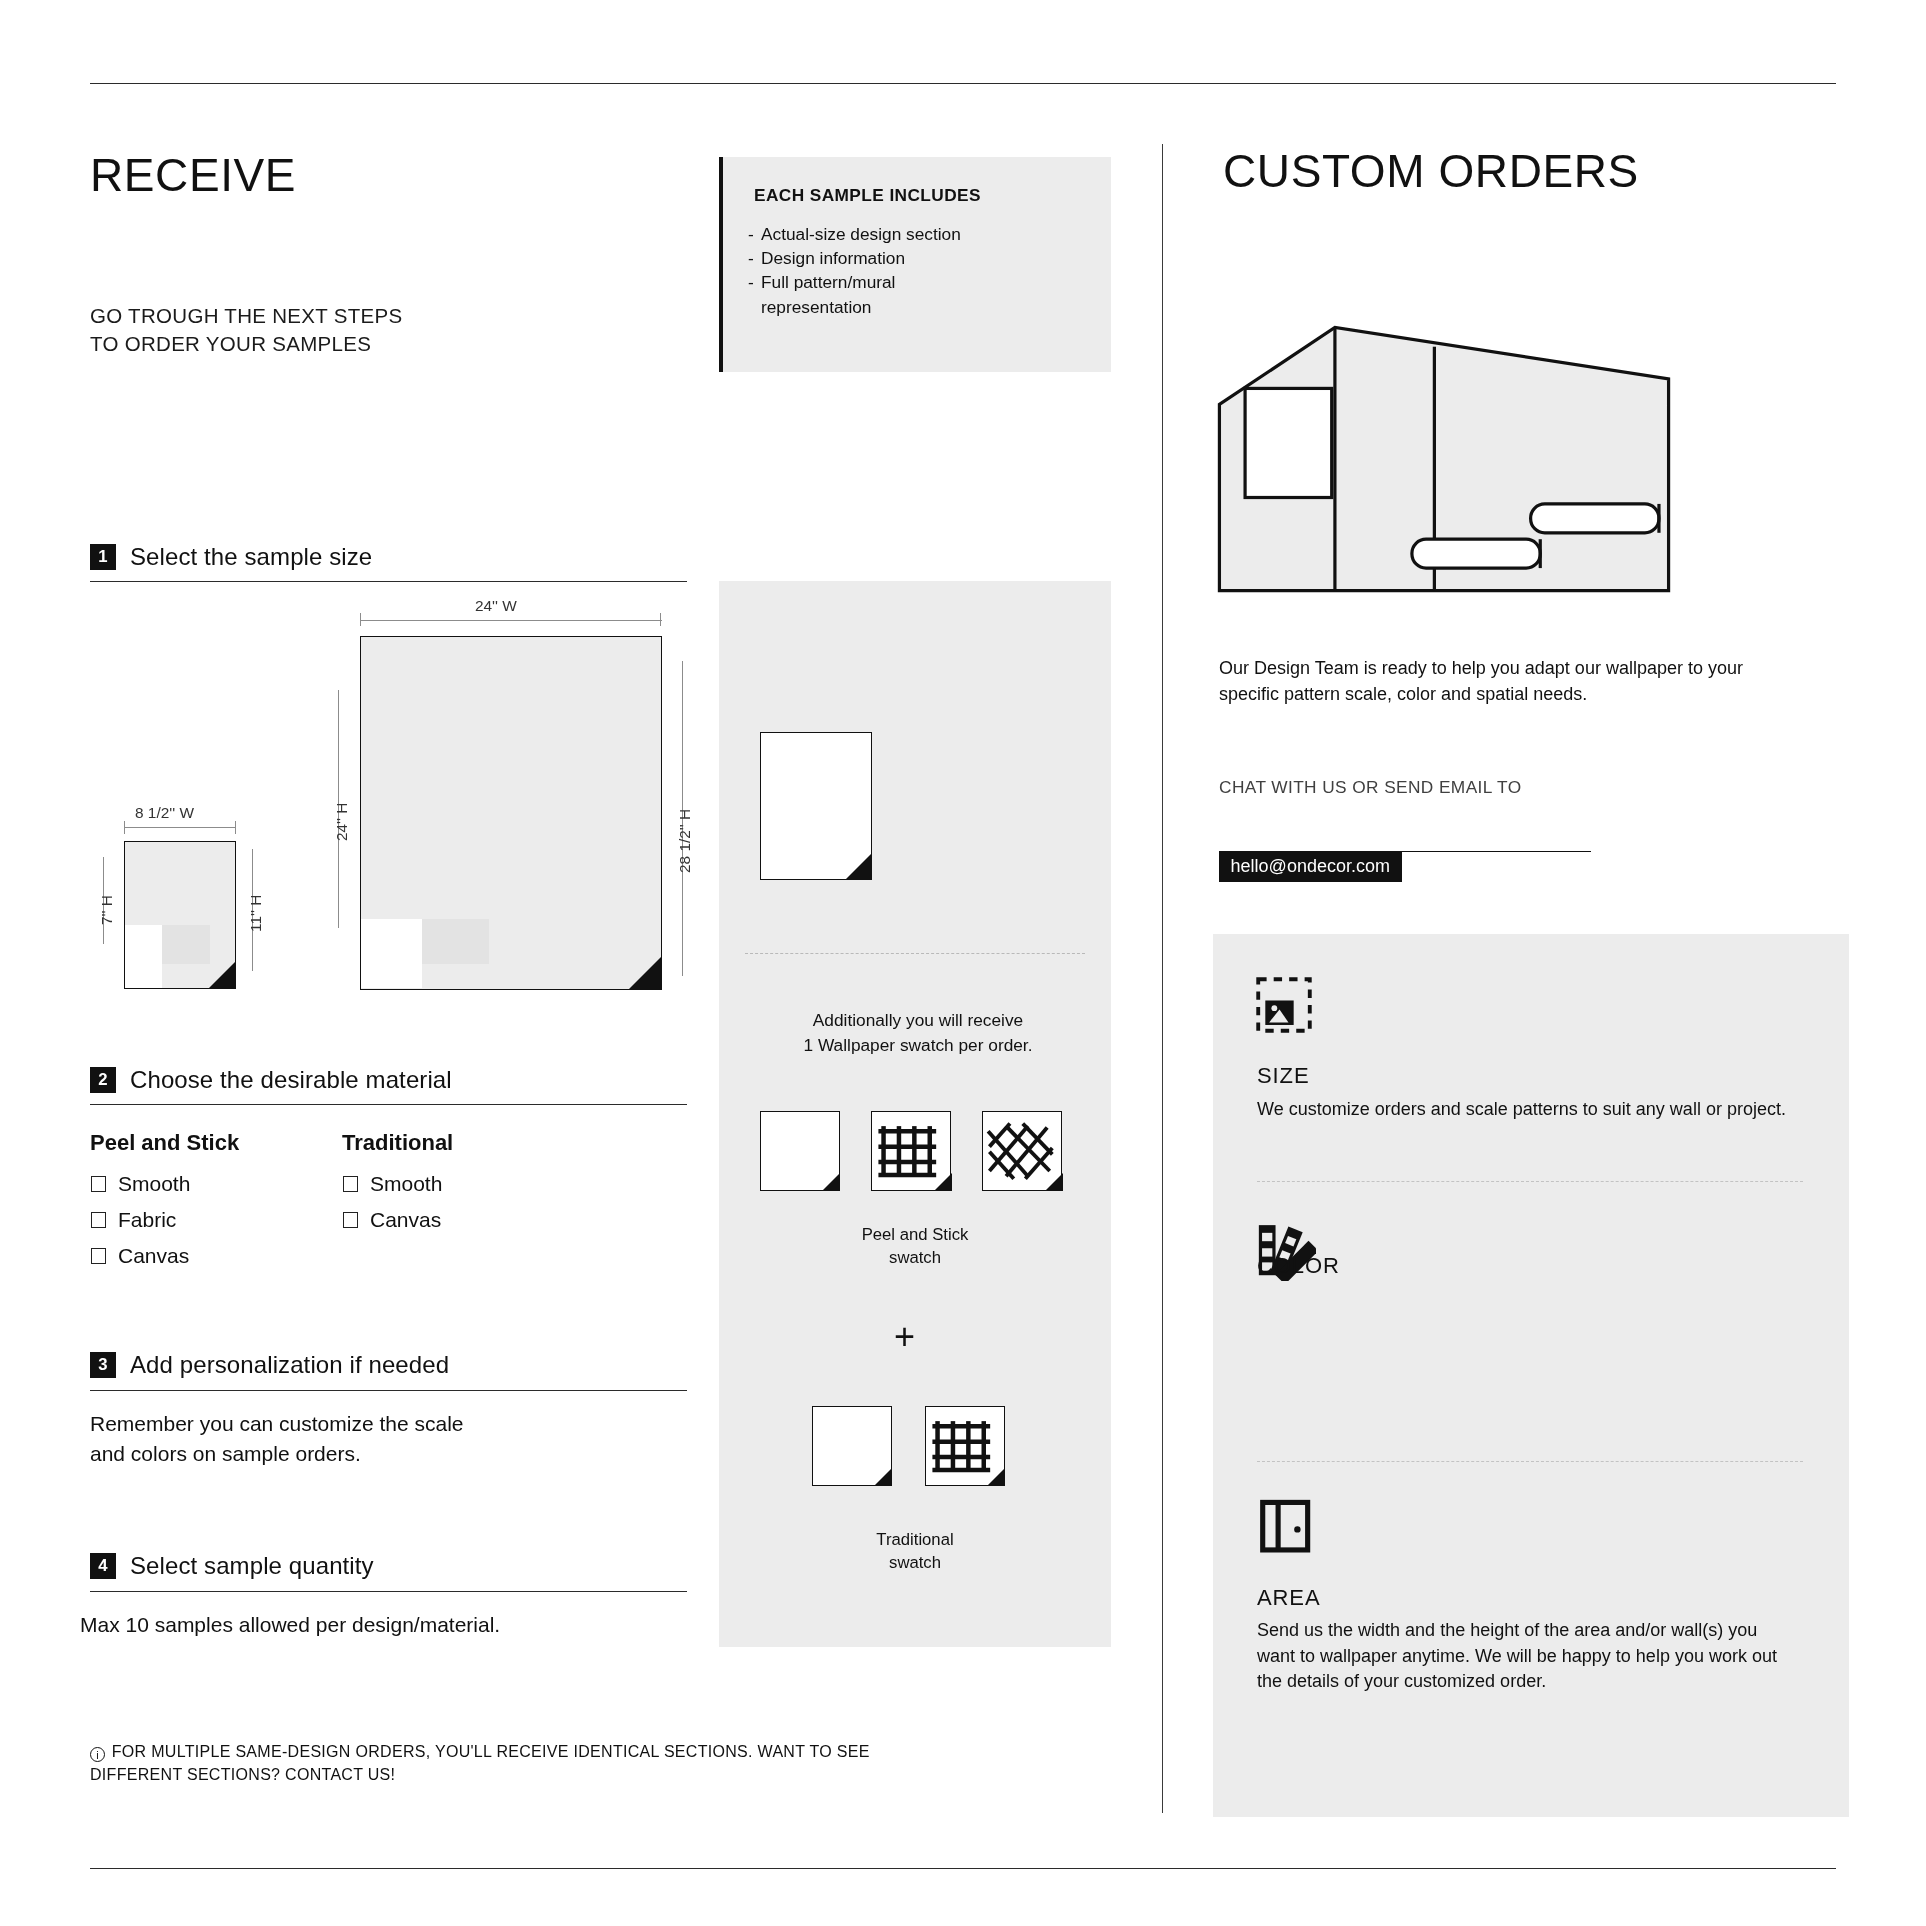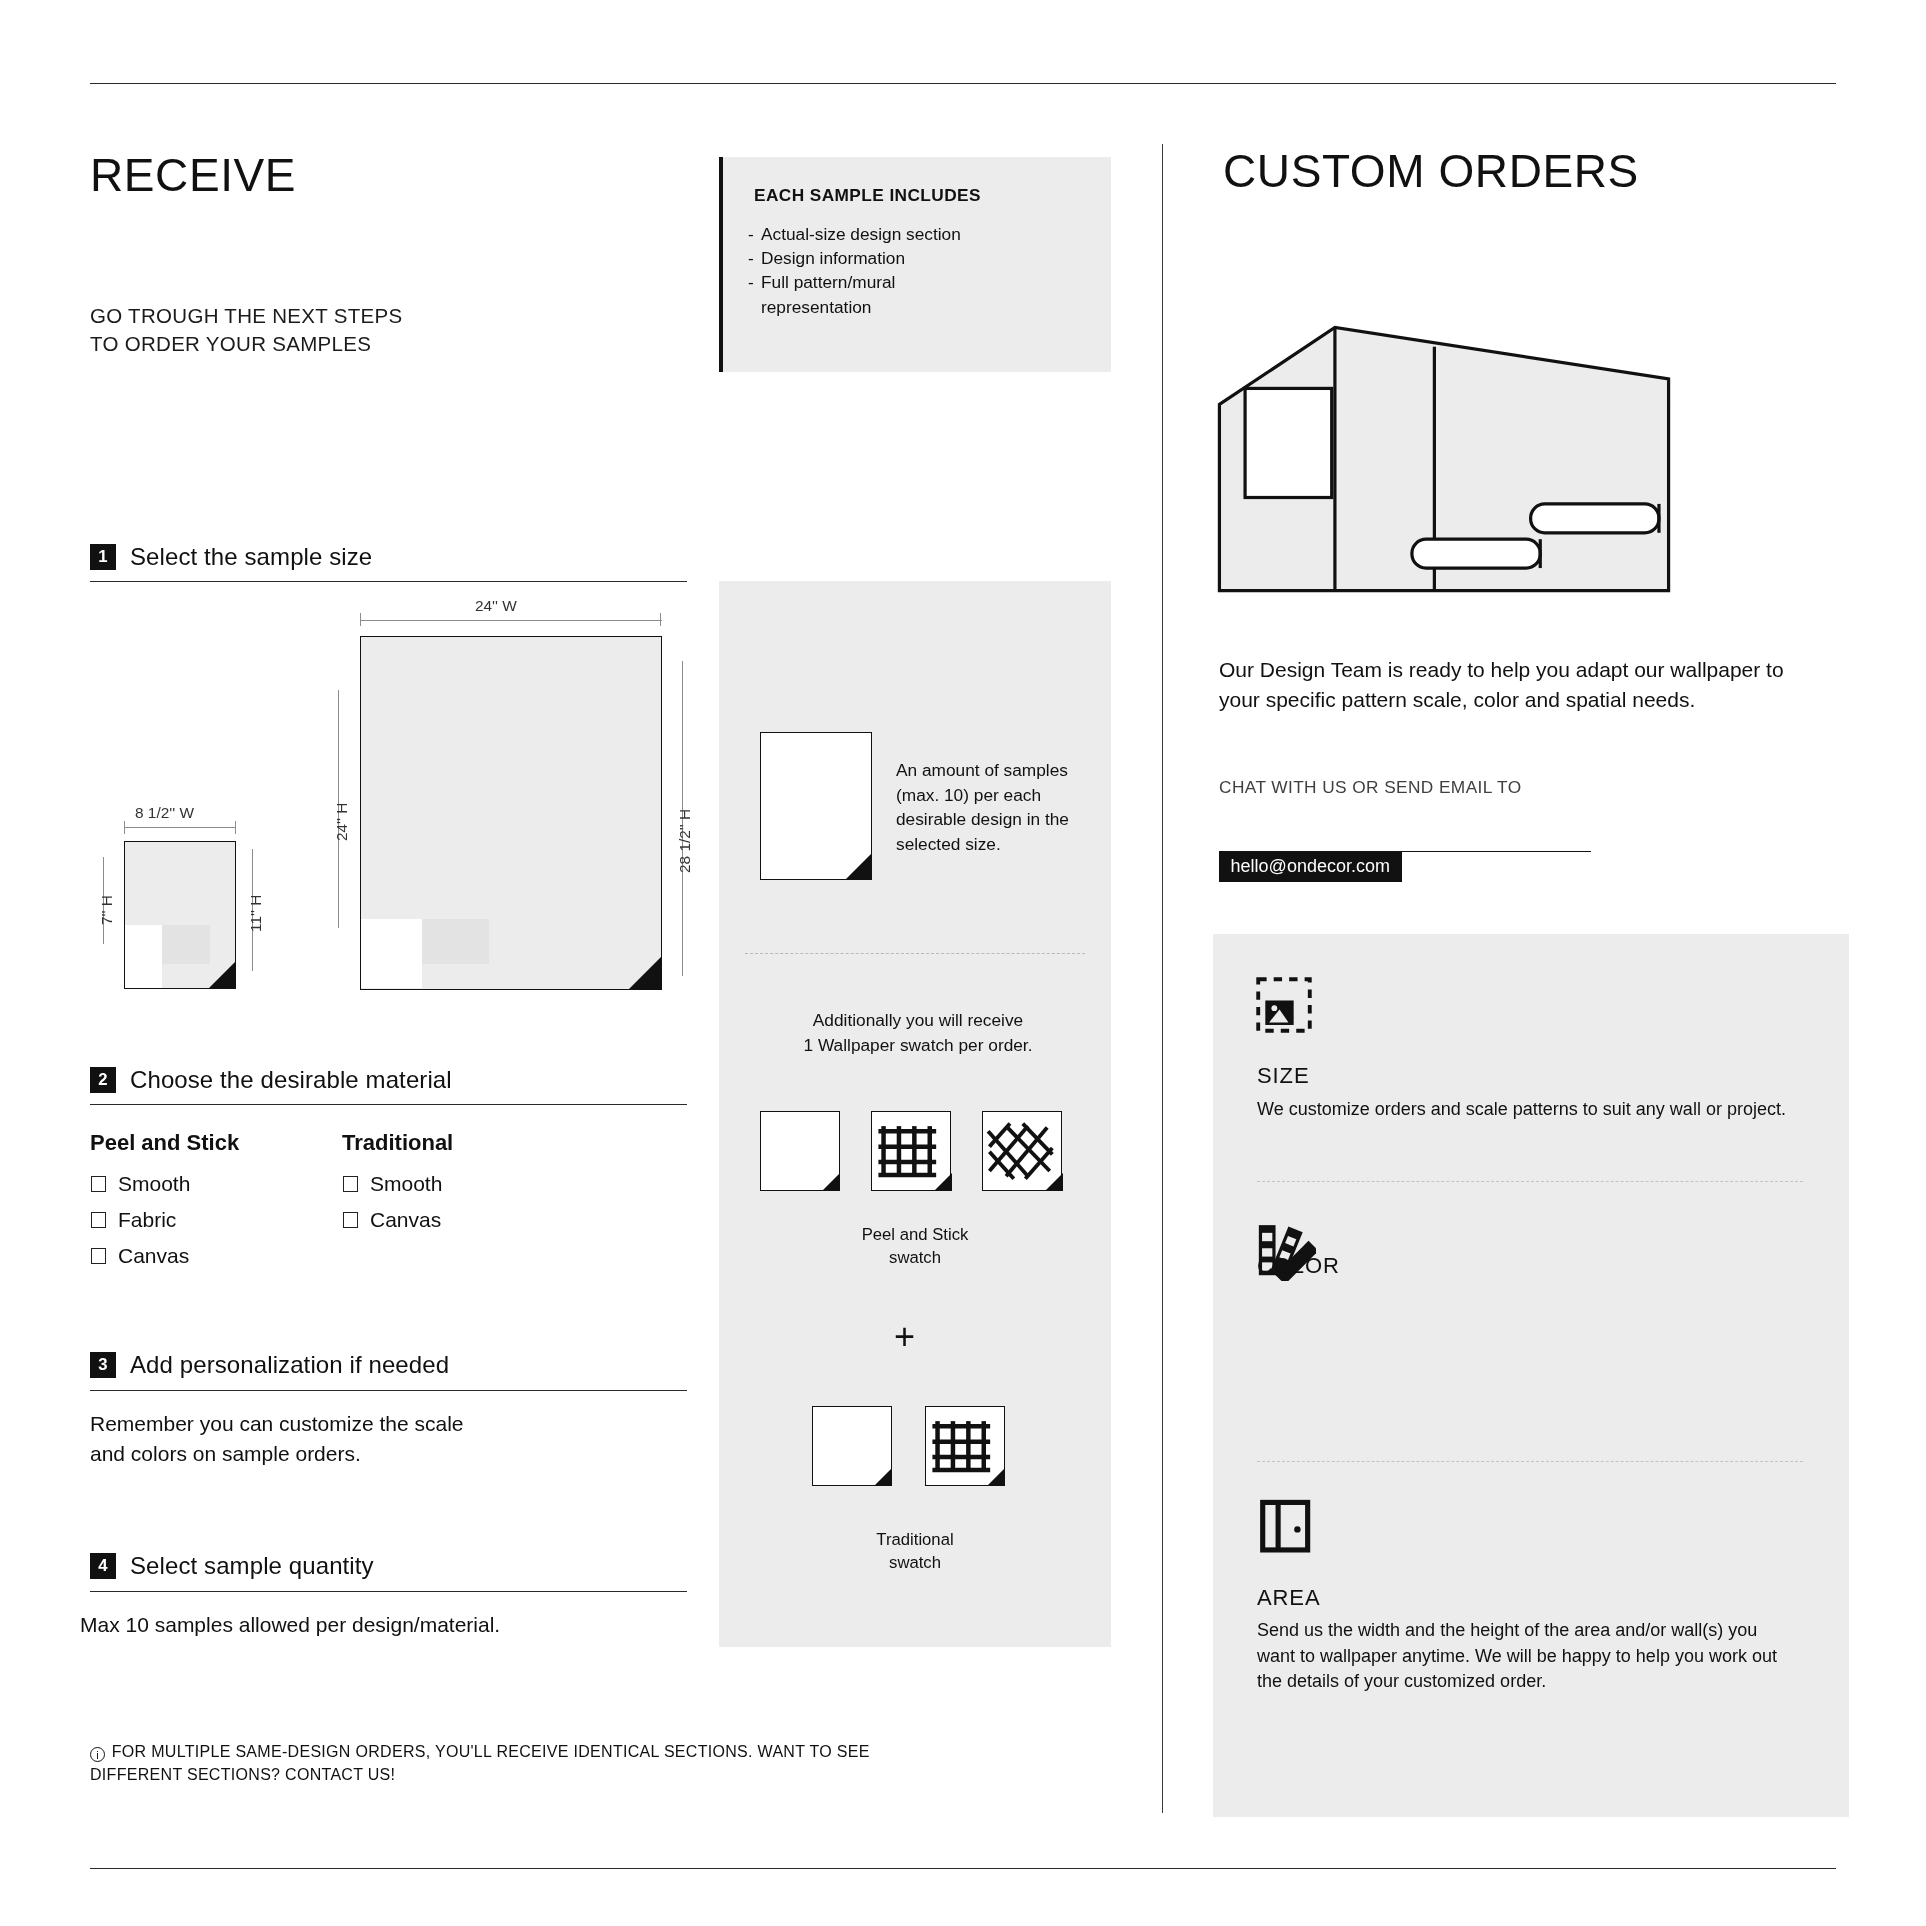--- a/index.html
+++ b/index.html
@@ -128,21 +128,21 @@
   .plus { position:absolute; font-size:36px; color:#111; font-weight:300; }
 
   
   .custom-title {
     position:absolute; left:1223px; top:144px;
     font-size:46px; letter-spacing:0.6px; color:#111;
   }
   .room-svg { position:absolute; left:1213px; top:308px; }
   .right-para {
     position:absolute; left:1219px; top:655px; width:578px;
-    font-size:21px; line-height:1.45; color:#111;
+    font-size:18px; line-height:1.45; color:#111;
   }
   .chat-label {
     position:absolute; left:1219px; top:777px; width:398px;
     font-size:17.3px; letter-spacing:0.4px; color:#404040;
   }
   .chat-line { position:absolute; left:1219px; top:851px; width:372px; height:1.3px; background:#111; }
   .email-chip {
     position:absolute; left:1219px; top:852px; height:29.5px; background:#111; color:#fff;
     font-size:18px; display:inline-flex; align-items:center; padding:0 11.6px;text-align:center;
   }
@@ -268,21 +268,20 @@
   <div class="body-text" style="left:80px; top:1610px; width:616px;">Max 10 samples allowed per design/material.</div>
 
   <div class="footnote">
     <span class="circ">i</span><span>FOR MULTIPLE SAME-DESIGN ORDERS, YOU'LL RECEIVE IDENTICAL SECTIONS. WANT TO SEE DIFFERENT SECTIONS? CONTACT US!</span>
   </div>
 
   <div class="ywr-panel"></div>
 
   <div class="ywr-sheet"></div>
   <div class="ywr-sheet-corner"></div>
-  <div class="ywr-text">An amount of samples (max. 10) per each desirable design in the selected size.</div>
 
   <div class="dotted-sep"></div>
   <div class="ywr-add" style="white-space:pre-line;">Additionally you will receive
 1 Wallpaper swatch per order.</div>
 
   <div class="sw" style="left:760px; top:1111px;"></div>
   <div class="sw-corner" style="left:822px; top:1173px;"></div>
 
   <div class="sw" style="left:871px; top:1111px;">
     <svg width="77" height="77" viewBox="0 0 120 120">

